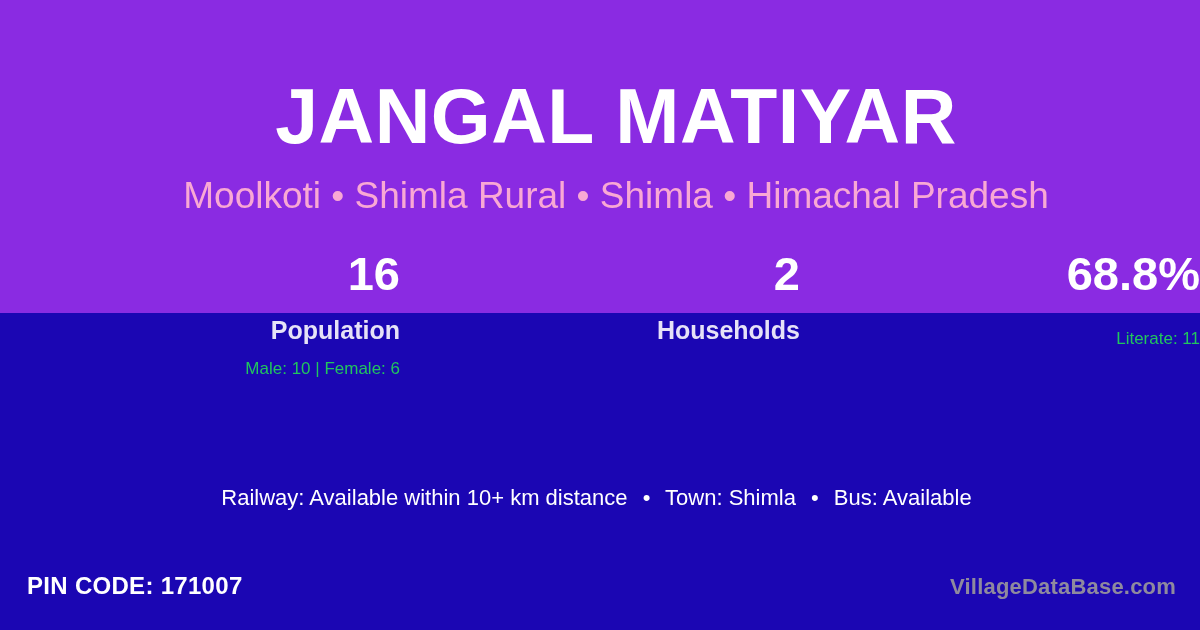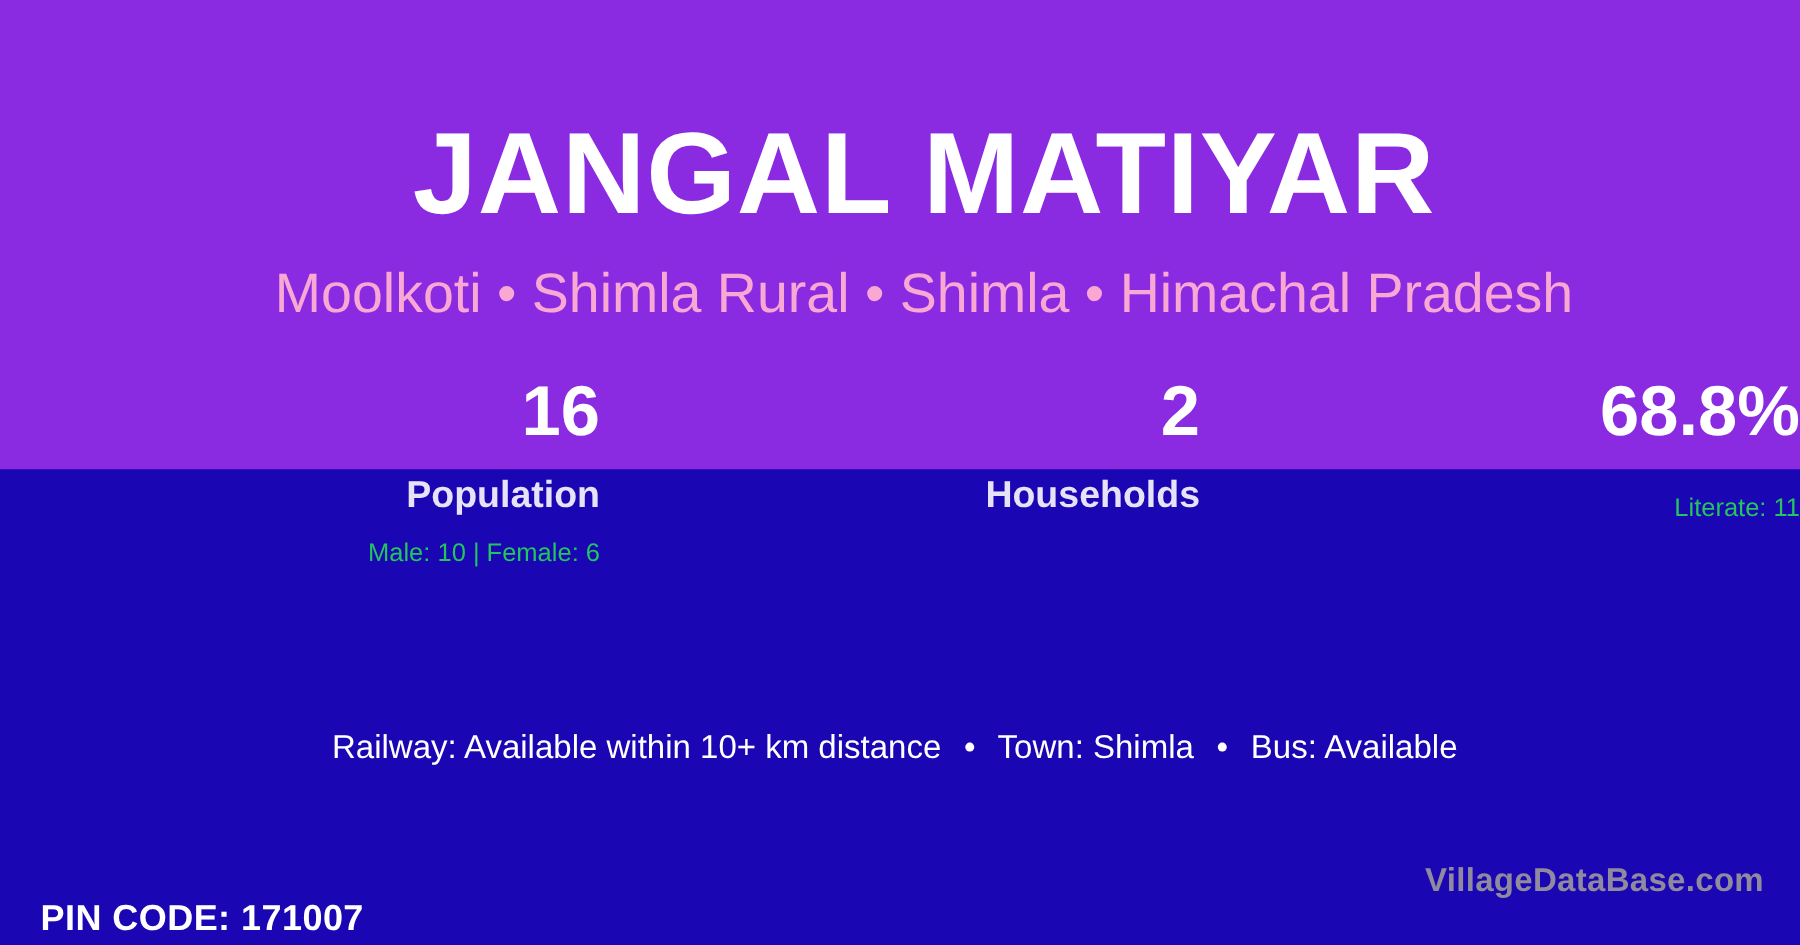--- a/index.html
+++ b/index.html
@@ -129,21 +129,20 @@
   }
   .pin-code {
     position: absolute;
     left: 27px;
     top: 0;
     font-size: 24px;
     font-weight: 700;
     line-height: 1.0;
     color: #ffffff;
     letter-spacing: 0.3px;
-    margin-top: 27px;
   }
   .brand {
     position: absolute;
     right: 24px;
     top: 2px;
     font-size: 22px;
     font-weight: 700;
     line-height: 1.0;
     color: #8f8a9e;
     letter-spacing: 0.2px;

